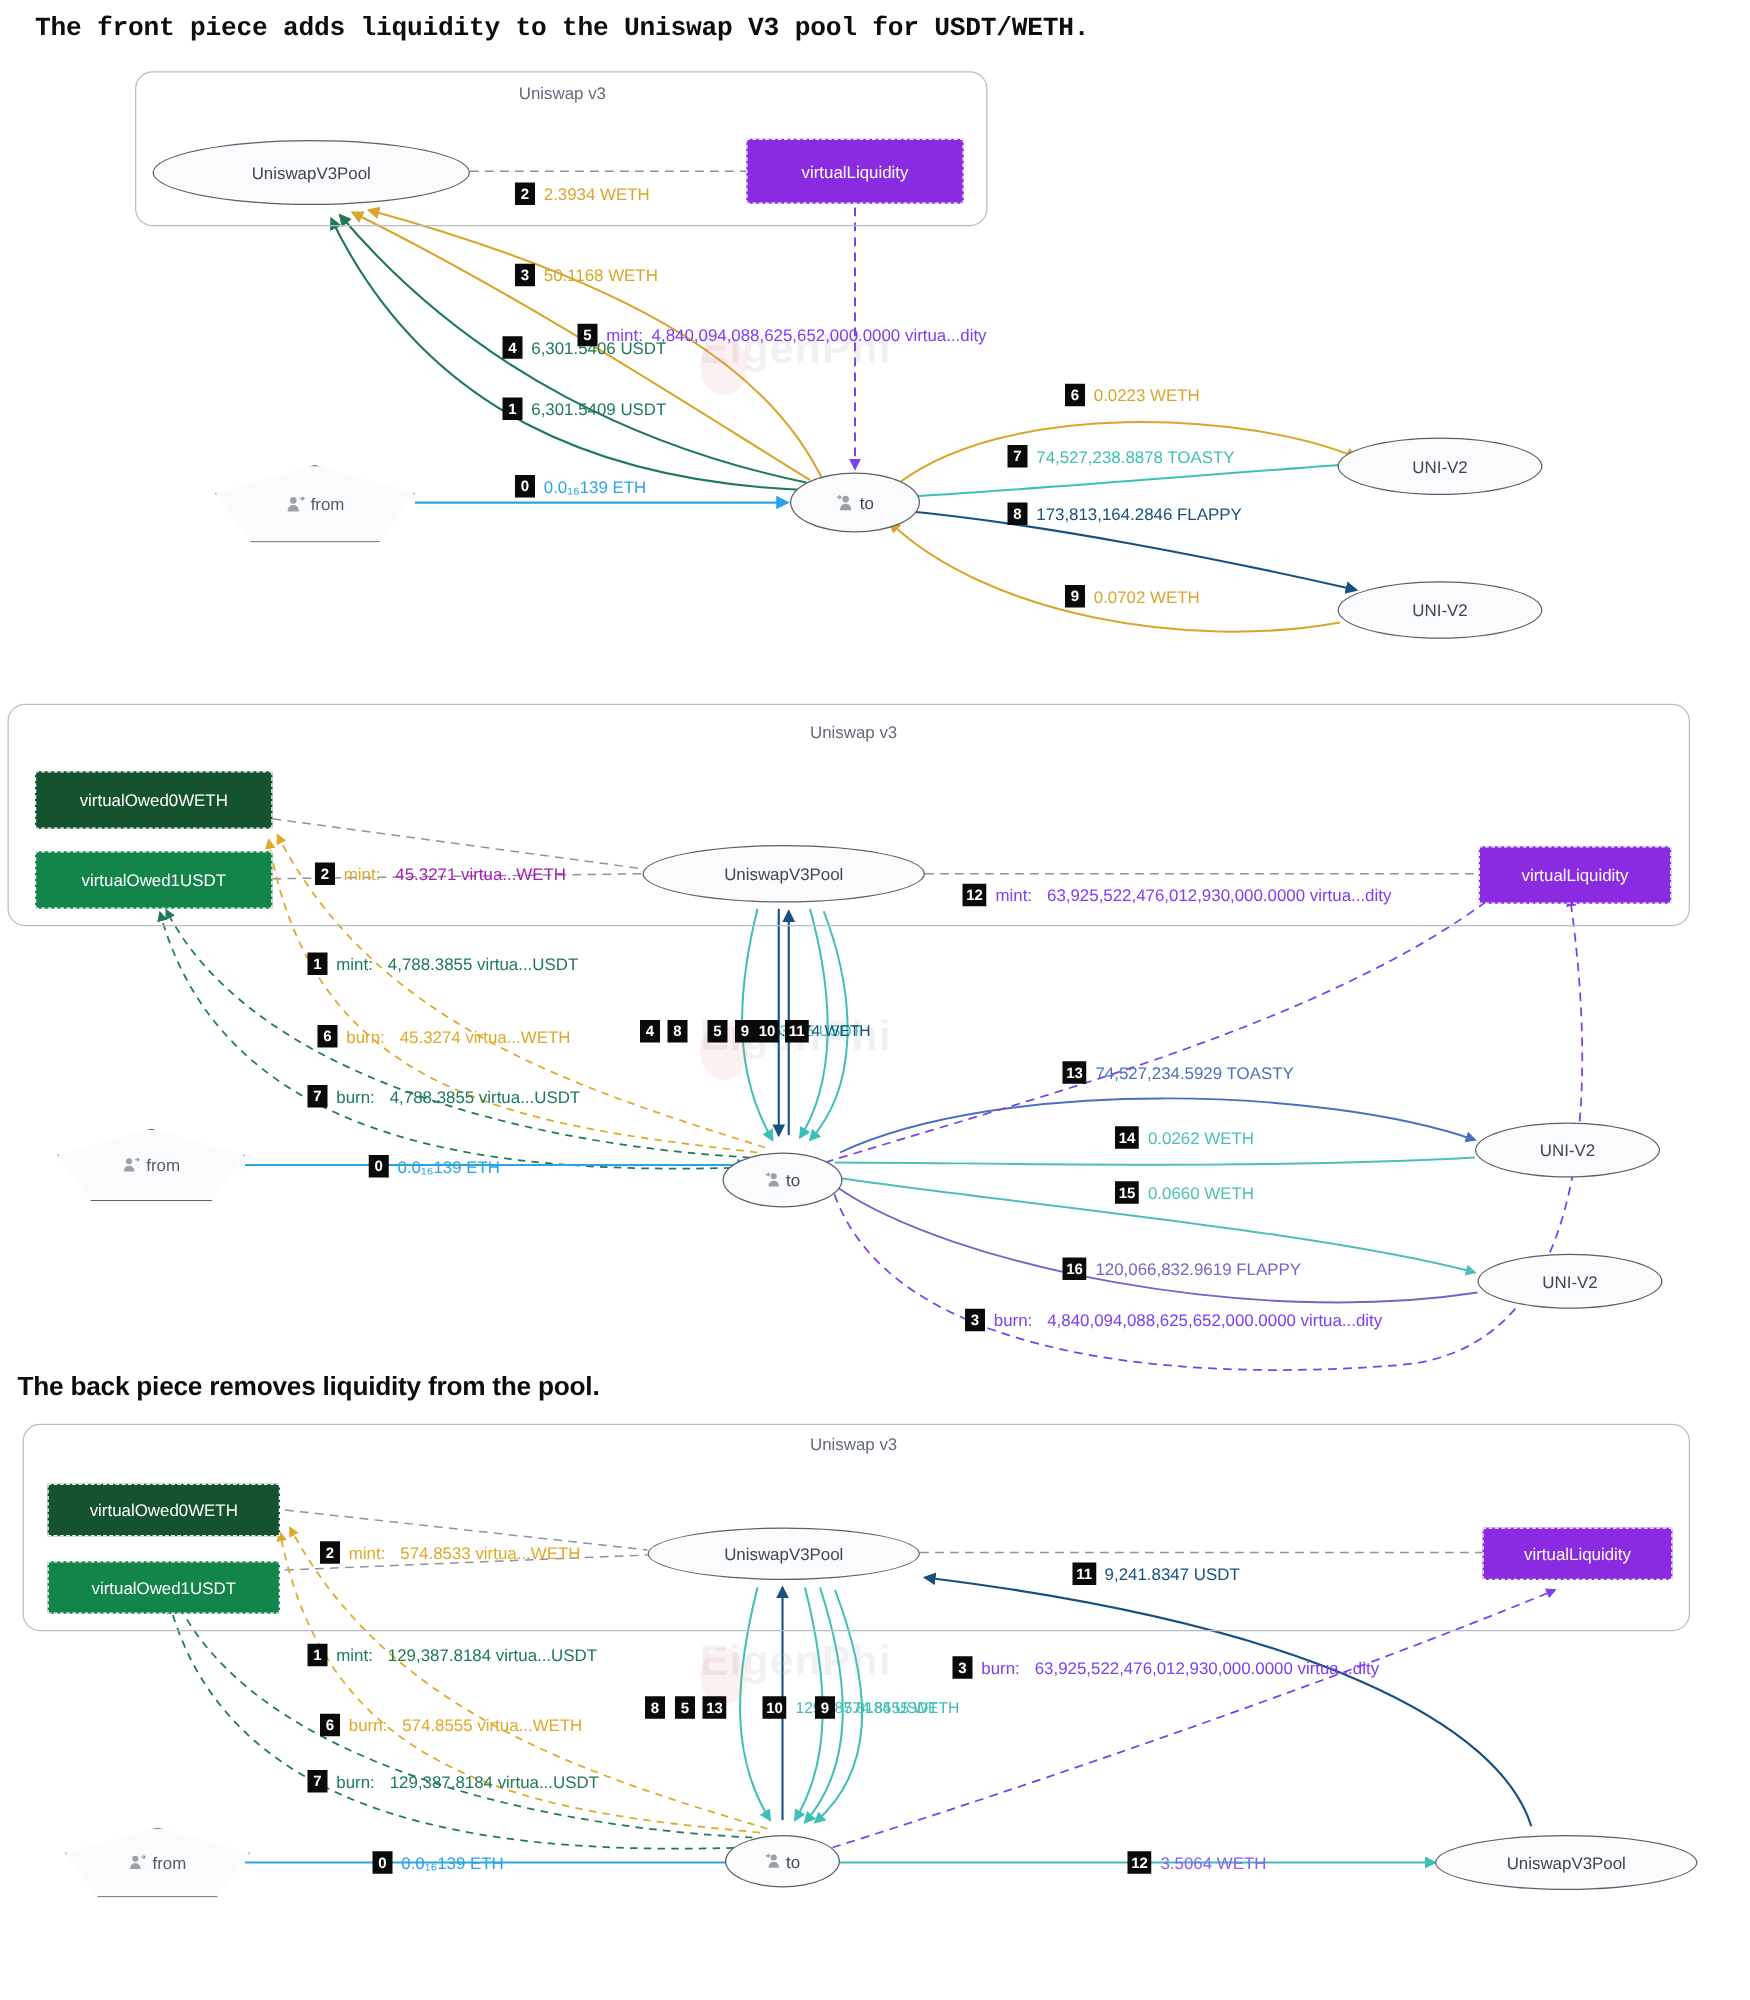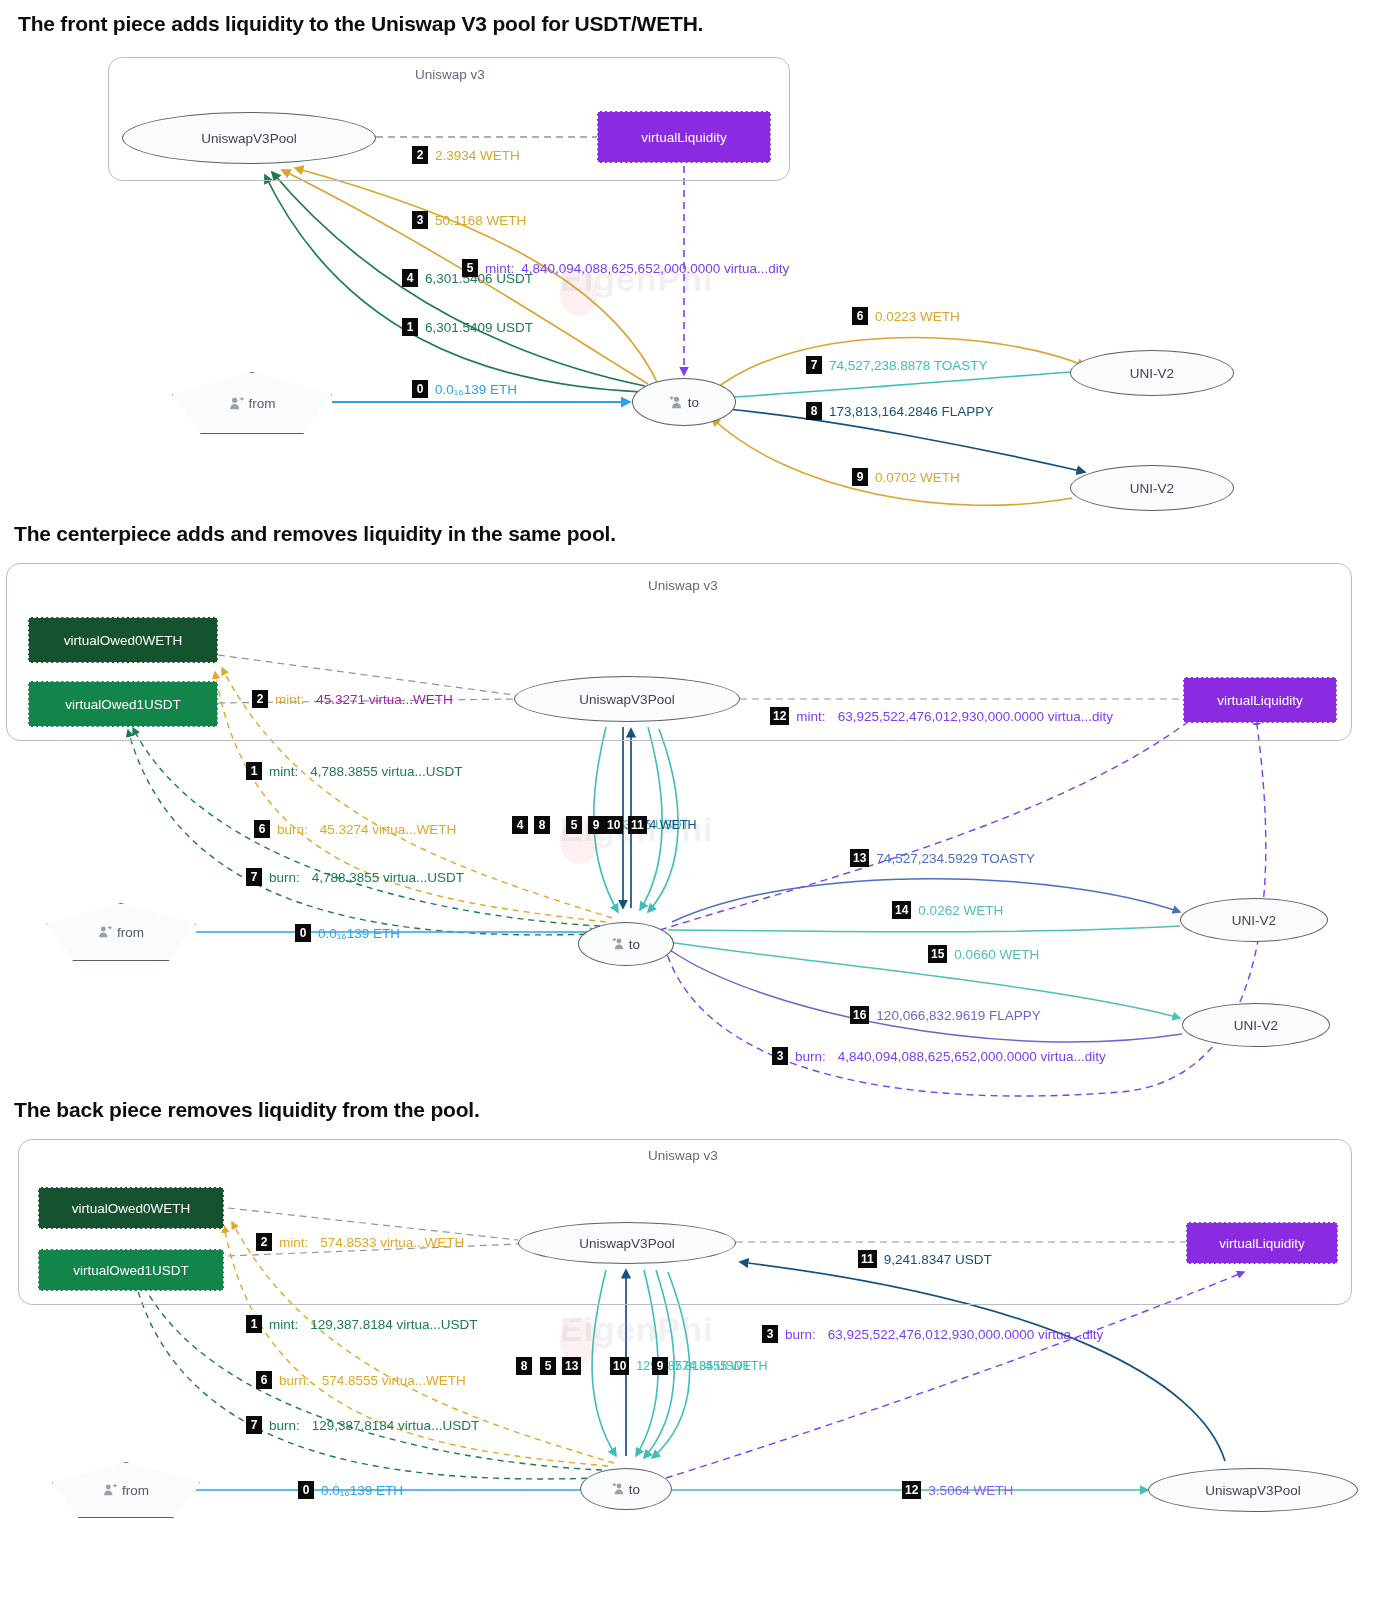--- a/index.html
+++ b/index.html
@@ -235,21 +235,21 @@
     <path d="M666,1478 C820,1430 1080,1340 1244,1272" stroke="#7b3ff0" stroke-width="1.4" stroke-dasharray="7,5" fill="none" marker-end="url(#ah-purple)"></path>
   </svg>
 
   <div class="wm" style="left:560px; top:260px;">EigenPhi</div>
   <div class="wmdot" style="left:560px; top:270px;"></div>
   <div class="wm" style="left:560px; top:810px;">EigenPhi</div>
   <div class="wmdot" style="left:560px; top:818px;"></div>
   <div class="wm" style="left:560px; top:1310px;">EigenPhi</div>
   <div class="wmdot" style="left:560px; top:1318px;"></div>
 
-  <div class="section-title" style="left:18px; top:12px;">The front piece adds liquidity to the Uniswap V3 pool for USDT/WETH.</div>
+  <div class="section-title" style="left:28px; top:12px;font-family:Liberation Mono, monospace;">The front piece adds liquidity to the Uniswap V3 pool for USDT/WETH.</div>
 
   <div class="panel" style="left:108px; top:57px; width:682px; height:124px;"></div>
   <div class="panel-label" style="left:415px; top:67px;">Uniswap v3</div>
 
   <div class="ellipse" style="left:122px; top:112px; width:254px; height:52px;">UniswapV3Pool</div>
   <div class="vbox purple" style="left:597px; top:111px; width:174px; height:52px;">virtualLiquidity</div>
 
   <div class="pentagon" style="left:172px; top:372px; width:160px; height:62px;">
     <svg class="nodeicon" width="15" height="15" viewBox="0 0 16 16">
       <circle cx="6" cy="4.6" r="2.8" fill="#9aa0a8"></circle>
@@ -306,21 +306,20 @@
   </div>
   <div class="edge-label" style="left:806px; top:402px;">
     <span class="idx">8</span>
     <span class="etxt" style="color:#16507e">173,813,164.2846 FLAPPY</span>
   </div>
   <div class="edge-label" style="left:852px; top:468px;">
     <span class="idx">9</span>
     <span class="etxt" style="color:#d9a52c">0.0702 WETH</span>
   </div>
 
-  <div class="section-title" style="left:14px; top:522px;">The centerpiece adds and removes liquidity in the same pool.</div>
 
   <div class="panel" style="left:6px; top:563px; width:1346px; height:178px;"></div>
   <div class="panel-label" style="left:648px; top:578px;">Uniswap v3</div>
 
   <div class="vbox gold" style="left:28px; top:617px; width:190px; height:46px;">virtualOwed0WETH</div>
   <div class="vbox green" style="left:28px; top:681px; width:190px; height:46px;">virtualOwed1USDT</div>
   <div class="ellipse" style="left:514px; top:676px; width:226px; height:46px;">UniswapV3Pool</div>
   <div class="vbox purple" style="left:1183px; top:677px; width:154px; height:46px;">virtualLiquidity</div>
 
   <div class="pentagon" style="left:46px; top:903px; width:150px; height:58px;">
@@ -392,21 +391,21 @@
   </div>
 
   <div class="edge-label" style="left:850px; top:849px;">
     <span class="idx">13</span>
     <span class="etxt" style="color:#4a6fbf">74,527,234.5929 TOASTY</span>
   </div>
   <div class="edge-label" style="left:892px; top:901px;">
     <span class="idx">14</span>
     <span class="etxt" style="color:#4cc0b4">0.0262 WETH</span>
   </div>
-  <div class="edge-label" style="left:928px; top:945px;">
+  <div class="edge-label" style="left:892px; top:945px;">
     <span class="idx">15</span>
     <span class="etxt" style="color:#4cc0b4">0.0660 WETH</span>
   </div>
   <div class="edge-label" style="left:850px; top:1006px;">
     <span class="idx">16</span>
     <span class="etxt" style="color:#6f66c8">120,066,832.9619 FLAPPY</span>
   </div>
   <div class="edge-label" style="left:772px; top:1047px;">
     <span class="idx">3</span>
     <span class="etxt verb" style="color:#7b3ff0">burn:</span>

